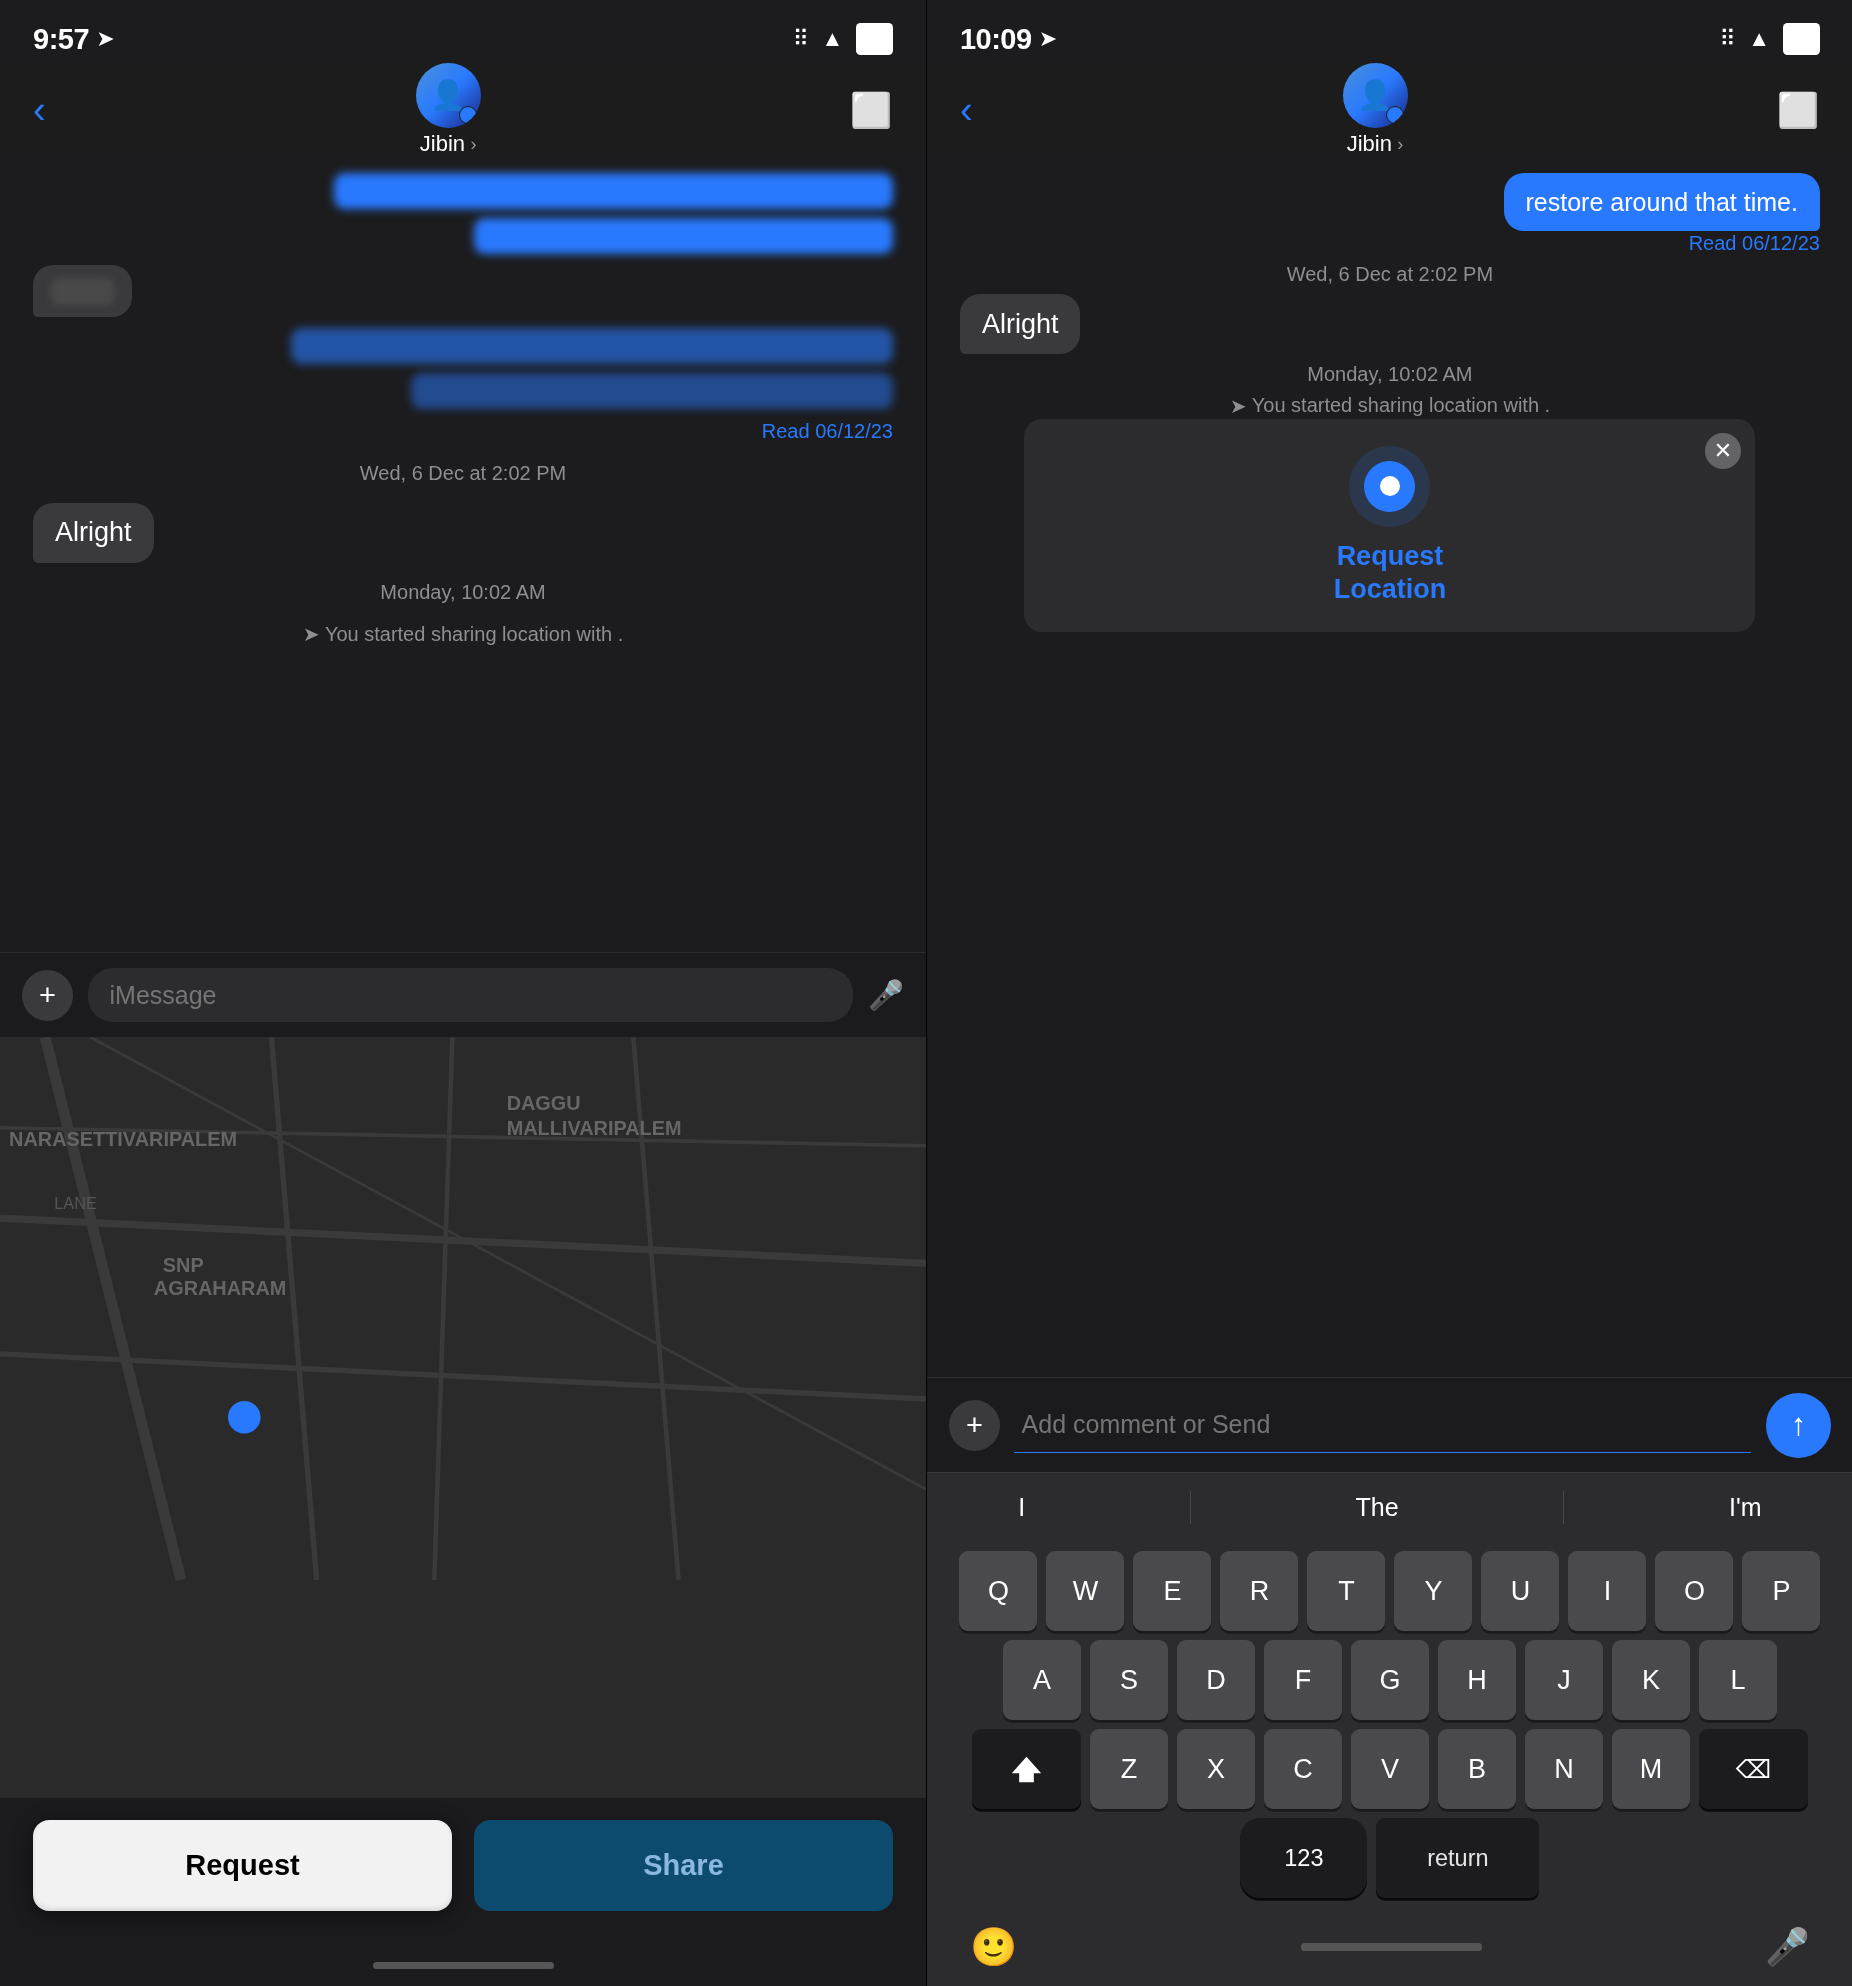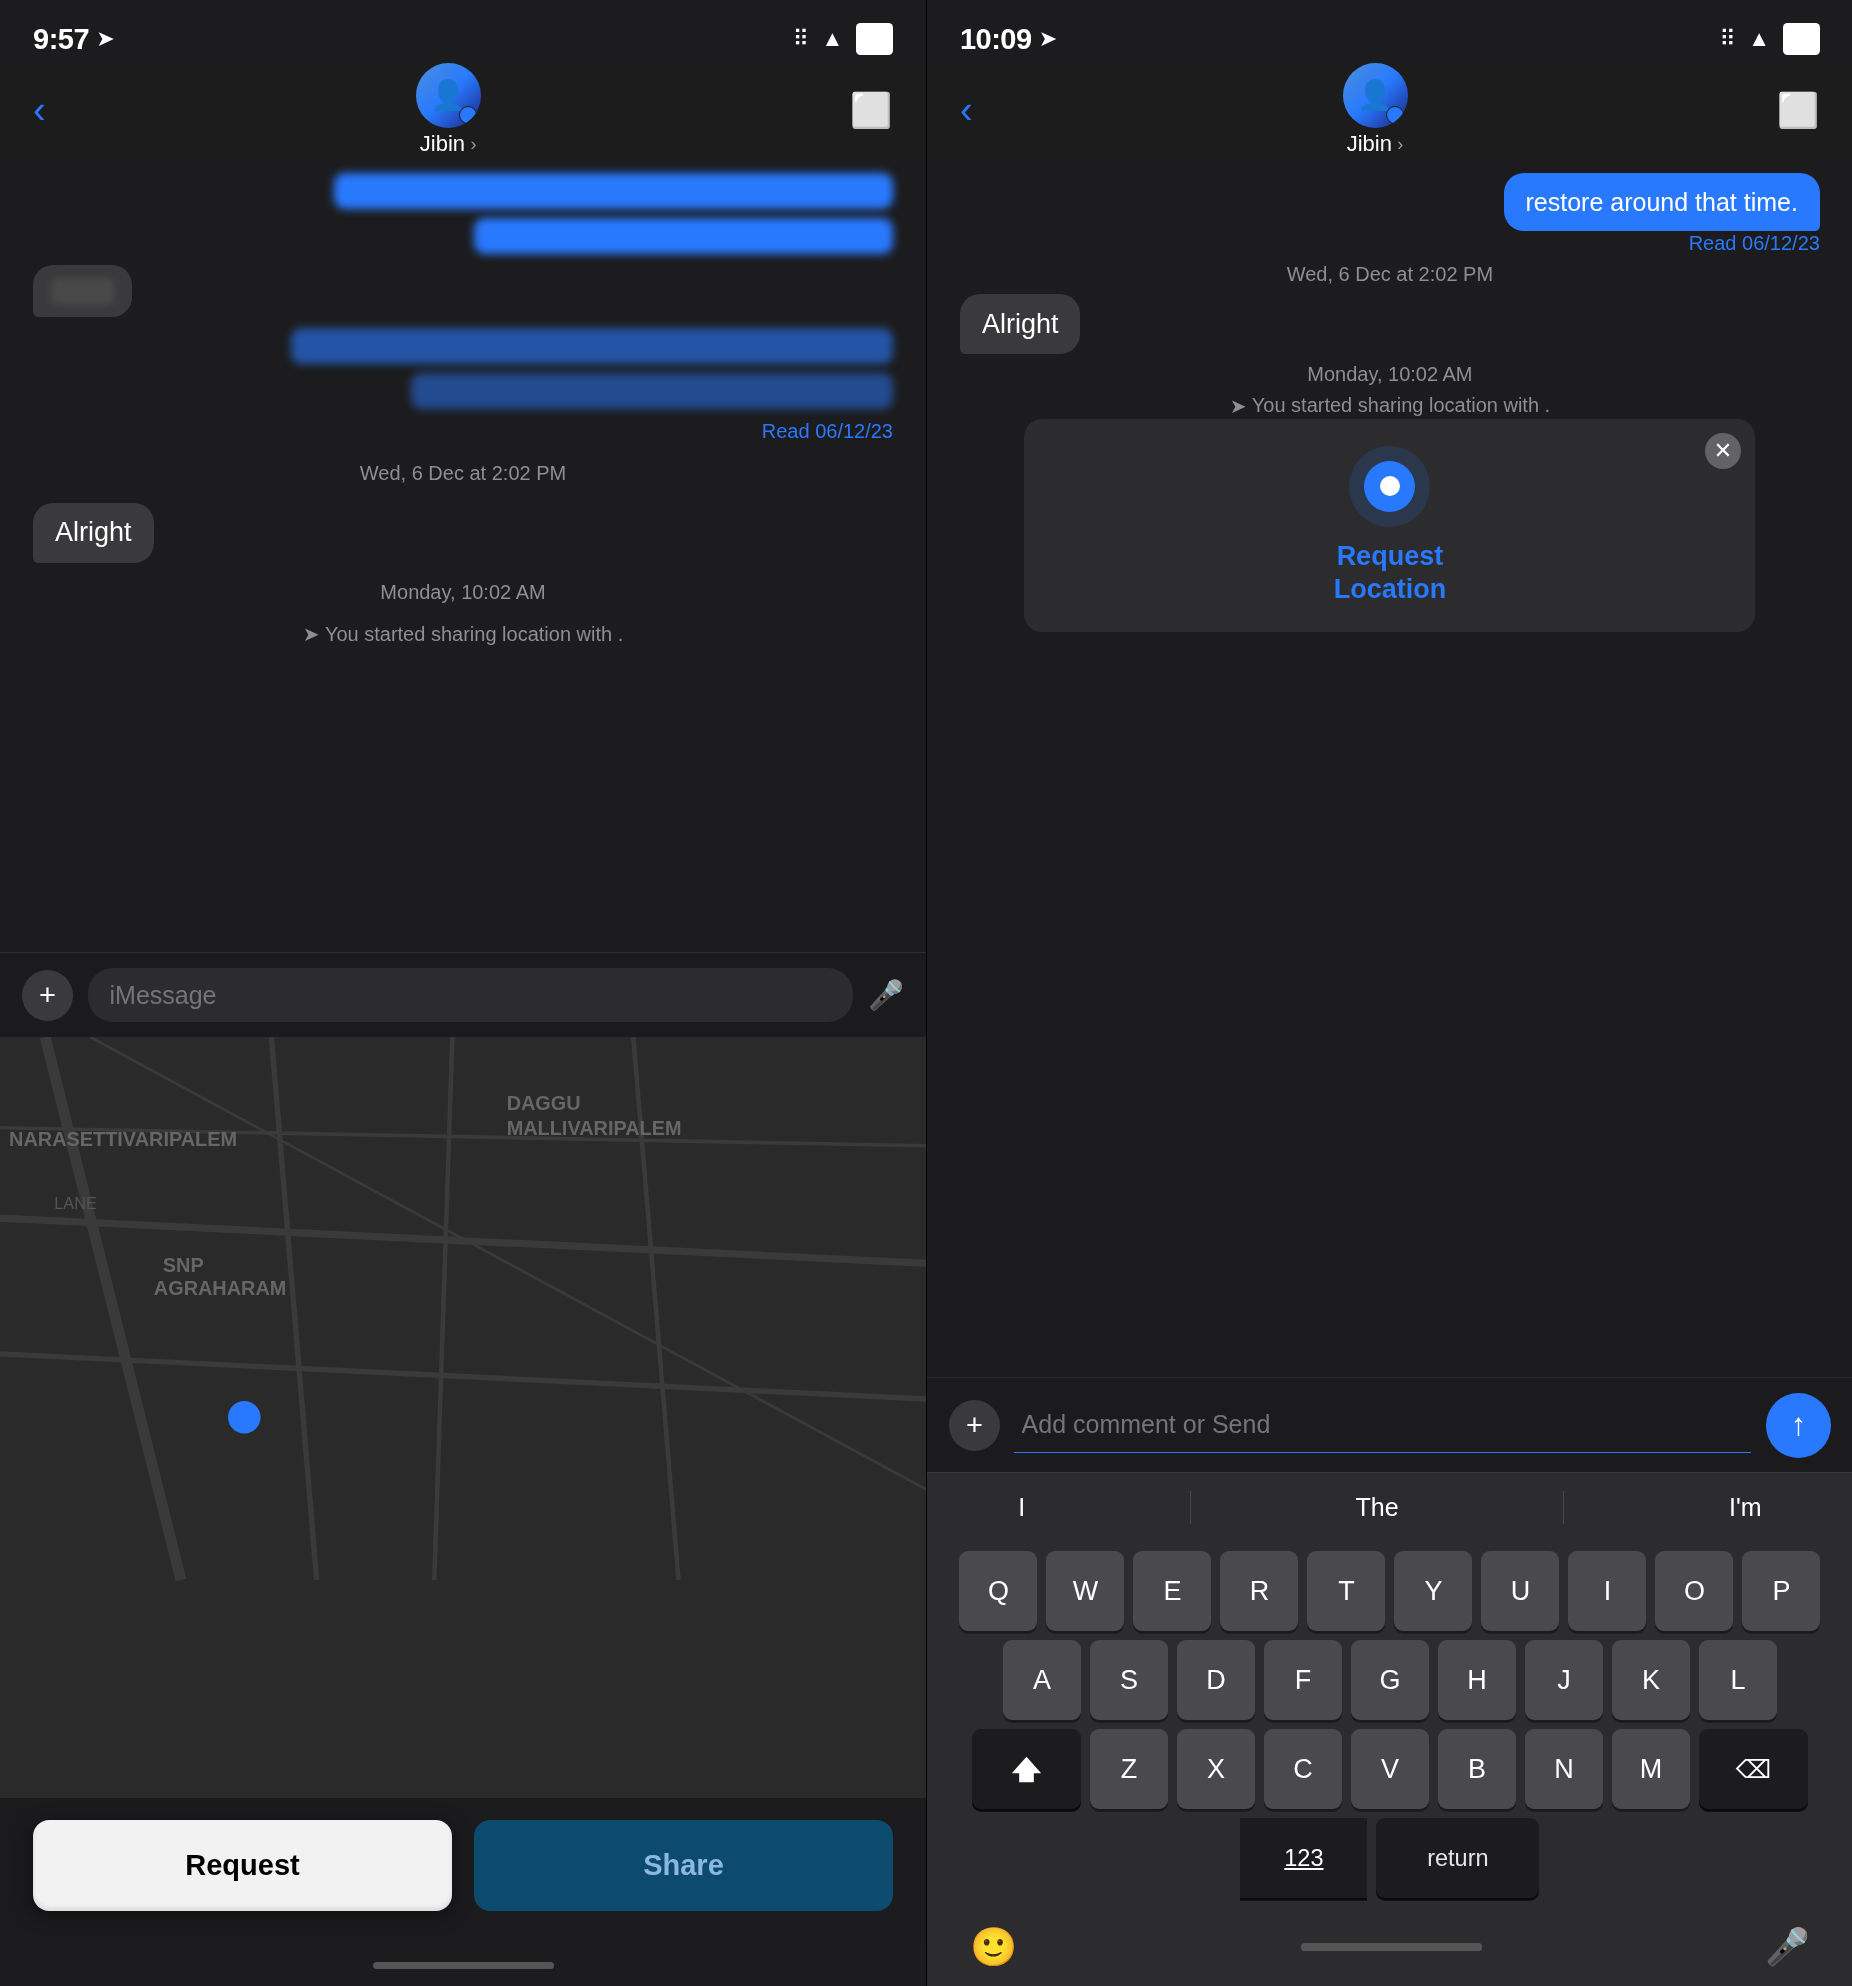--- a/index.html
+++ b/index.html
@@ -484,30 +484,29 @@
     }
     .keyboard-bottom-row {
       display: flex;
       gap: 9px;
       justify-content: center;
       align-items: center;
     }
     .key-123 {
       background: #1c1c1e;
       color: #fff;
-      border-radius: 0;
+      border-radius: 20px;
       font-size: 23.5px;
       height: 80px;
       width: 127px;
       display: flex;
       align-items: center;
       justify-content: center;
       cursor: pointer;
       box-shadow: 0 2.7px 0 #0a0a0a;
-      text-decoration: underline;
     }
     .key-space {
       background: #4a4a4e;
       color: #fff;
       border-radius: 9px;
       font-size: 25px;
       height: 80px;
       flex: 1;
       display: flex;
       align-items: center;

